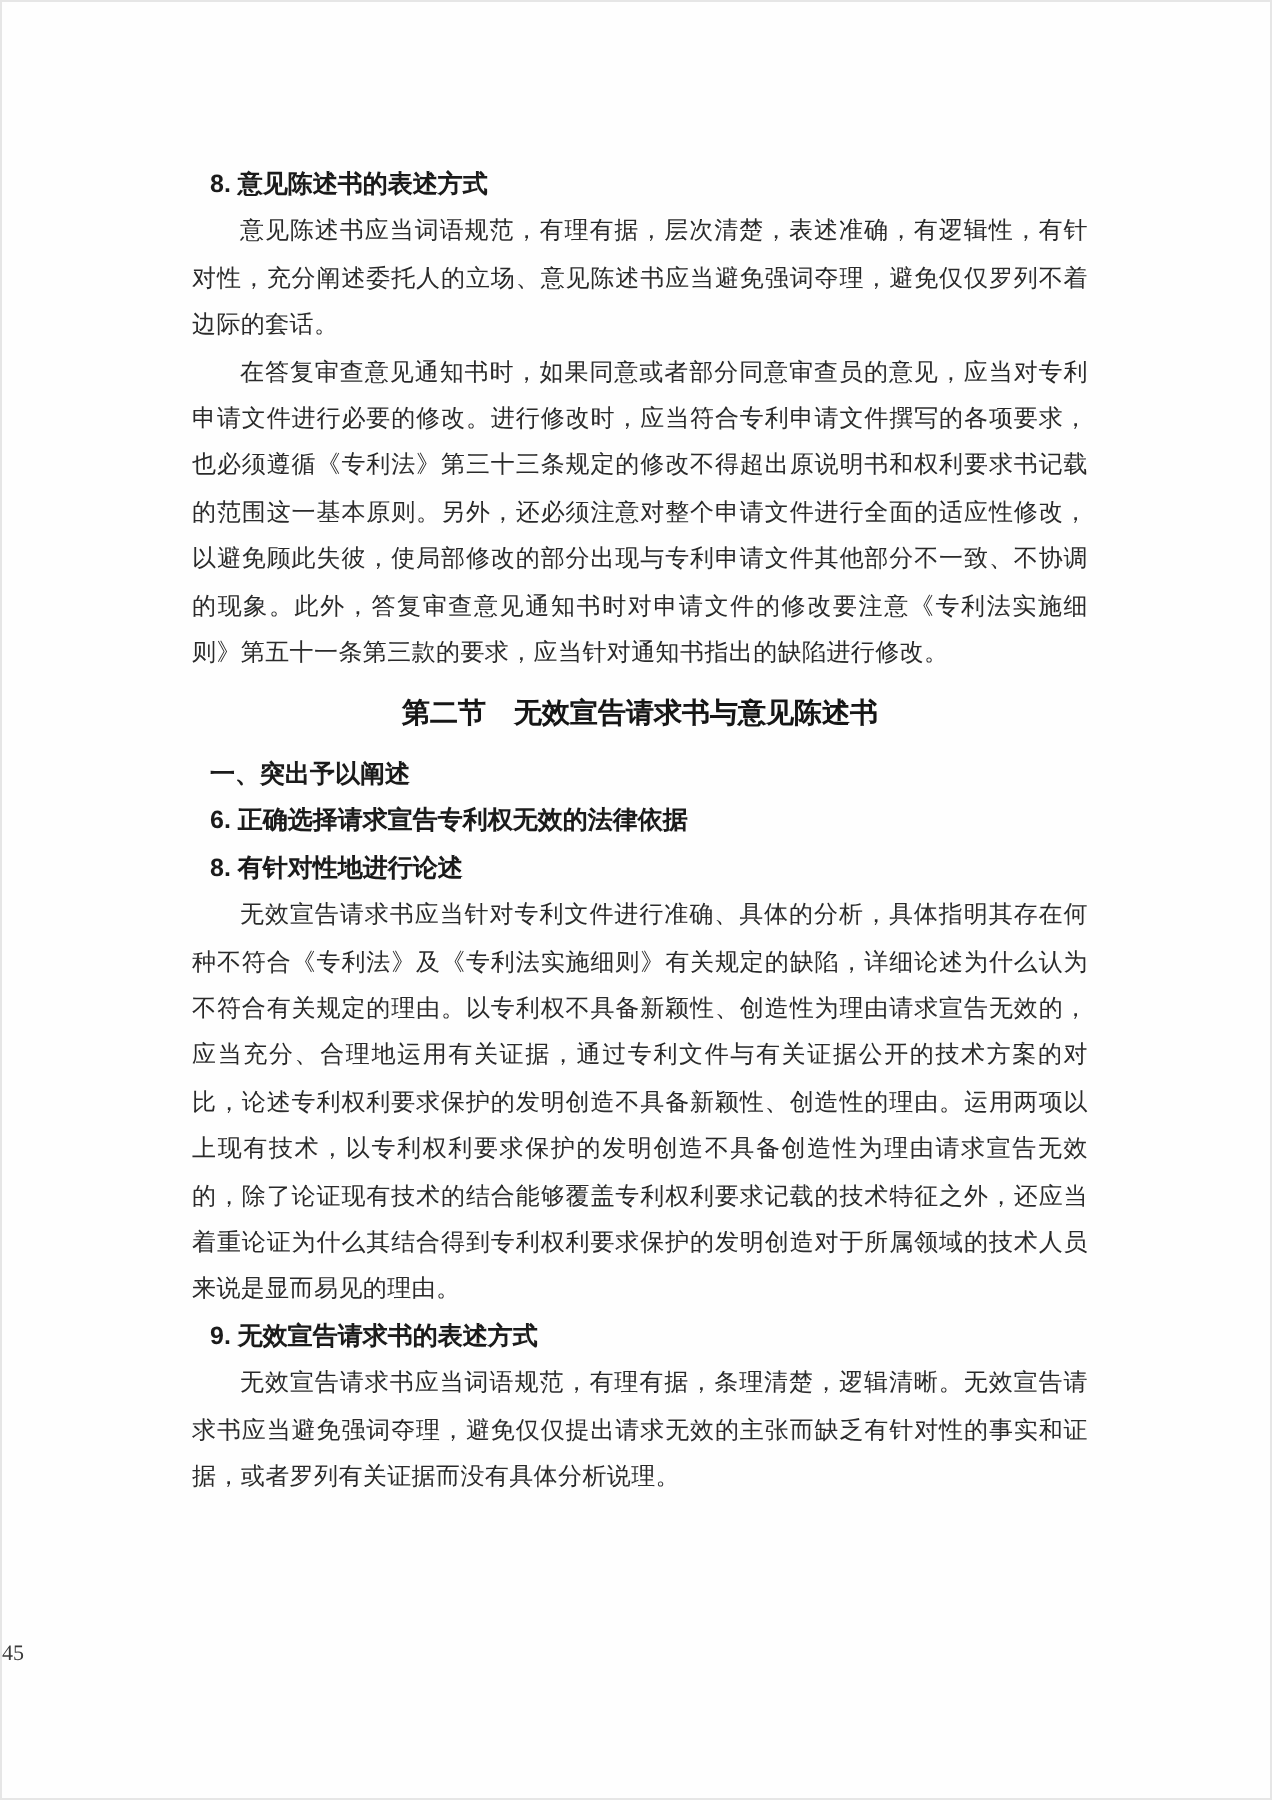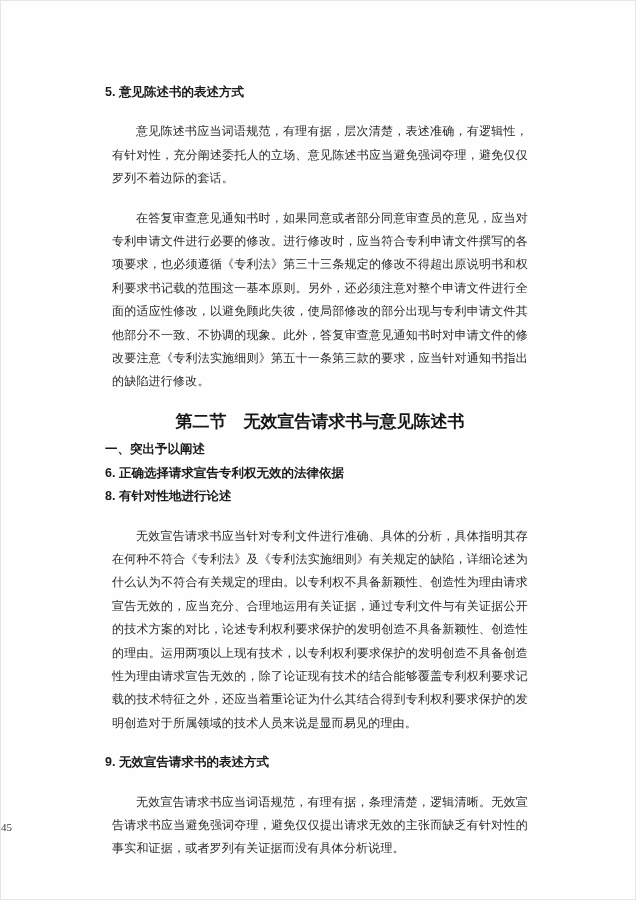--- a/index.html
+++ b/index.html
@@ -28,47 +28,47 @@
     font-family: "Liberation Sans", sans-serif;
     font-weight: 700;
     font-size: 12.5px;
     line-height: 23.4px;
     margin: 0;
     padding-left: 9px;
     color: #1b1b1b;
     text-align: left;
   }
   .para {
-    margin: 16px;
+    margin: 0;
     text-indent: 2em;
     letter-spacing: 0.2px;
   }
   .section-title {
-    font-family: Liberation Sans, sans-serif;
+    font-family: Liberation Mono, monospace;
     font-weight: 700;
-    font-size: 17px;
+    font-size: 14px;
     line-height: 23.4px;
     text-align: center;
     margin: 9px 0 5px 0;
     color: #161616;
   }
   .page-number {
     position: absolute;
     top: 820px; left: 0; width: 100%;
     font-size: 11px;
     color: #3a3a3a;
     font-family: "Liberation Serif", serif;
   }
 </style>
 </head>
 <body>
 
 <div class="page">
   <div class="content">
-    <h4 class="h-num">5. 意见陈述书的表述方式</h4>
+    <h4 class="h-num">8. 意见陈述书的表述方式</h4>
     <p class="para">意见陈述书应当词语规范，有理有据，层次清楚，表述准确，有逻辑性，有针对性，充分阐述委托人的立场、意见陈述书应当避免强词夺理，避免仅仅罗列不着边际的套话。</p>
     <p class="para">在答复审查意见通知书时，如果同意或者部分同意审查员的意见，应当对专利申请文件进行必要的修改。进行修改时，应当符合专利申请文件撰写的各项要求，也必须遵循《专利法》第三十三条规定的修改不得超出原说明书和权利要求书记载的范围这一基本原则。另外，还必须注意对整个申请文件进行全面的适应性修改，以避免顾此失彼，使局部修改的部分出现与专利申请文件其他部分不一致、不协调的现象。此外，答复审查意见通知书时对申请文件的修改要注意《专利法实施细则》第五十一条第三款的要求，应当针对通知书指出的缺陷进行修改。</p>
     <h2 class="section-title">第二节　无效宣告请求书与意见陈述书</h2>
     <h3 class="h-cn">一、突出予以阐述</h3>
     <h4 class="h-num">6. 正确选择请求宣告专利权无效的法律依据</h4>
     <h4 class="h-num">8. 有针对性地进行论述</h4>
     <p class="para">无效宣告请求书应当针对专利文件进行准确、具体的分析，具体指明其存在何种不符合《专利法》及《专利法实施细则》有关规定的缺陷，详细论述为什么认为不符合有关规定的理由。以专利权不具备新颖性、创造性为理由请求宣告无效的，应当充分、合理地运用有关证据，通过专利文件与有关证据公开的技术方案的对比，论述专利权利要求保护的发明创造不具备新颖性、创造性的理由。运用两项以上现有技术，以专利权利要求保护的发明创造不具备创造性为理由请求宣告无效的，除了论证现有技术的结合能够覆盖专利权利要求记载的技术特征之外，还应当着重论证为什么其结合得到专利权利要求保护的发明创造对于所属领域的技术人员来说是显而易见的理由。</p>
     <h4 class="h-num">9. 无效宣告请求书的表述方式</h4>
     <p class="para">无效宣告请求书应当词语规范，有理有据，条理清楚，逻辑清晰。无效宣告请求书应当避免强词夺理，避免仅仅提出请求无效的主张而缺乏有针对性的事实和证据，或者罗列有关证据而没有具体分析说理。</p>
   </div>

